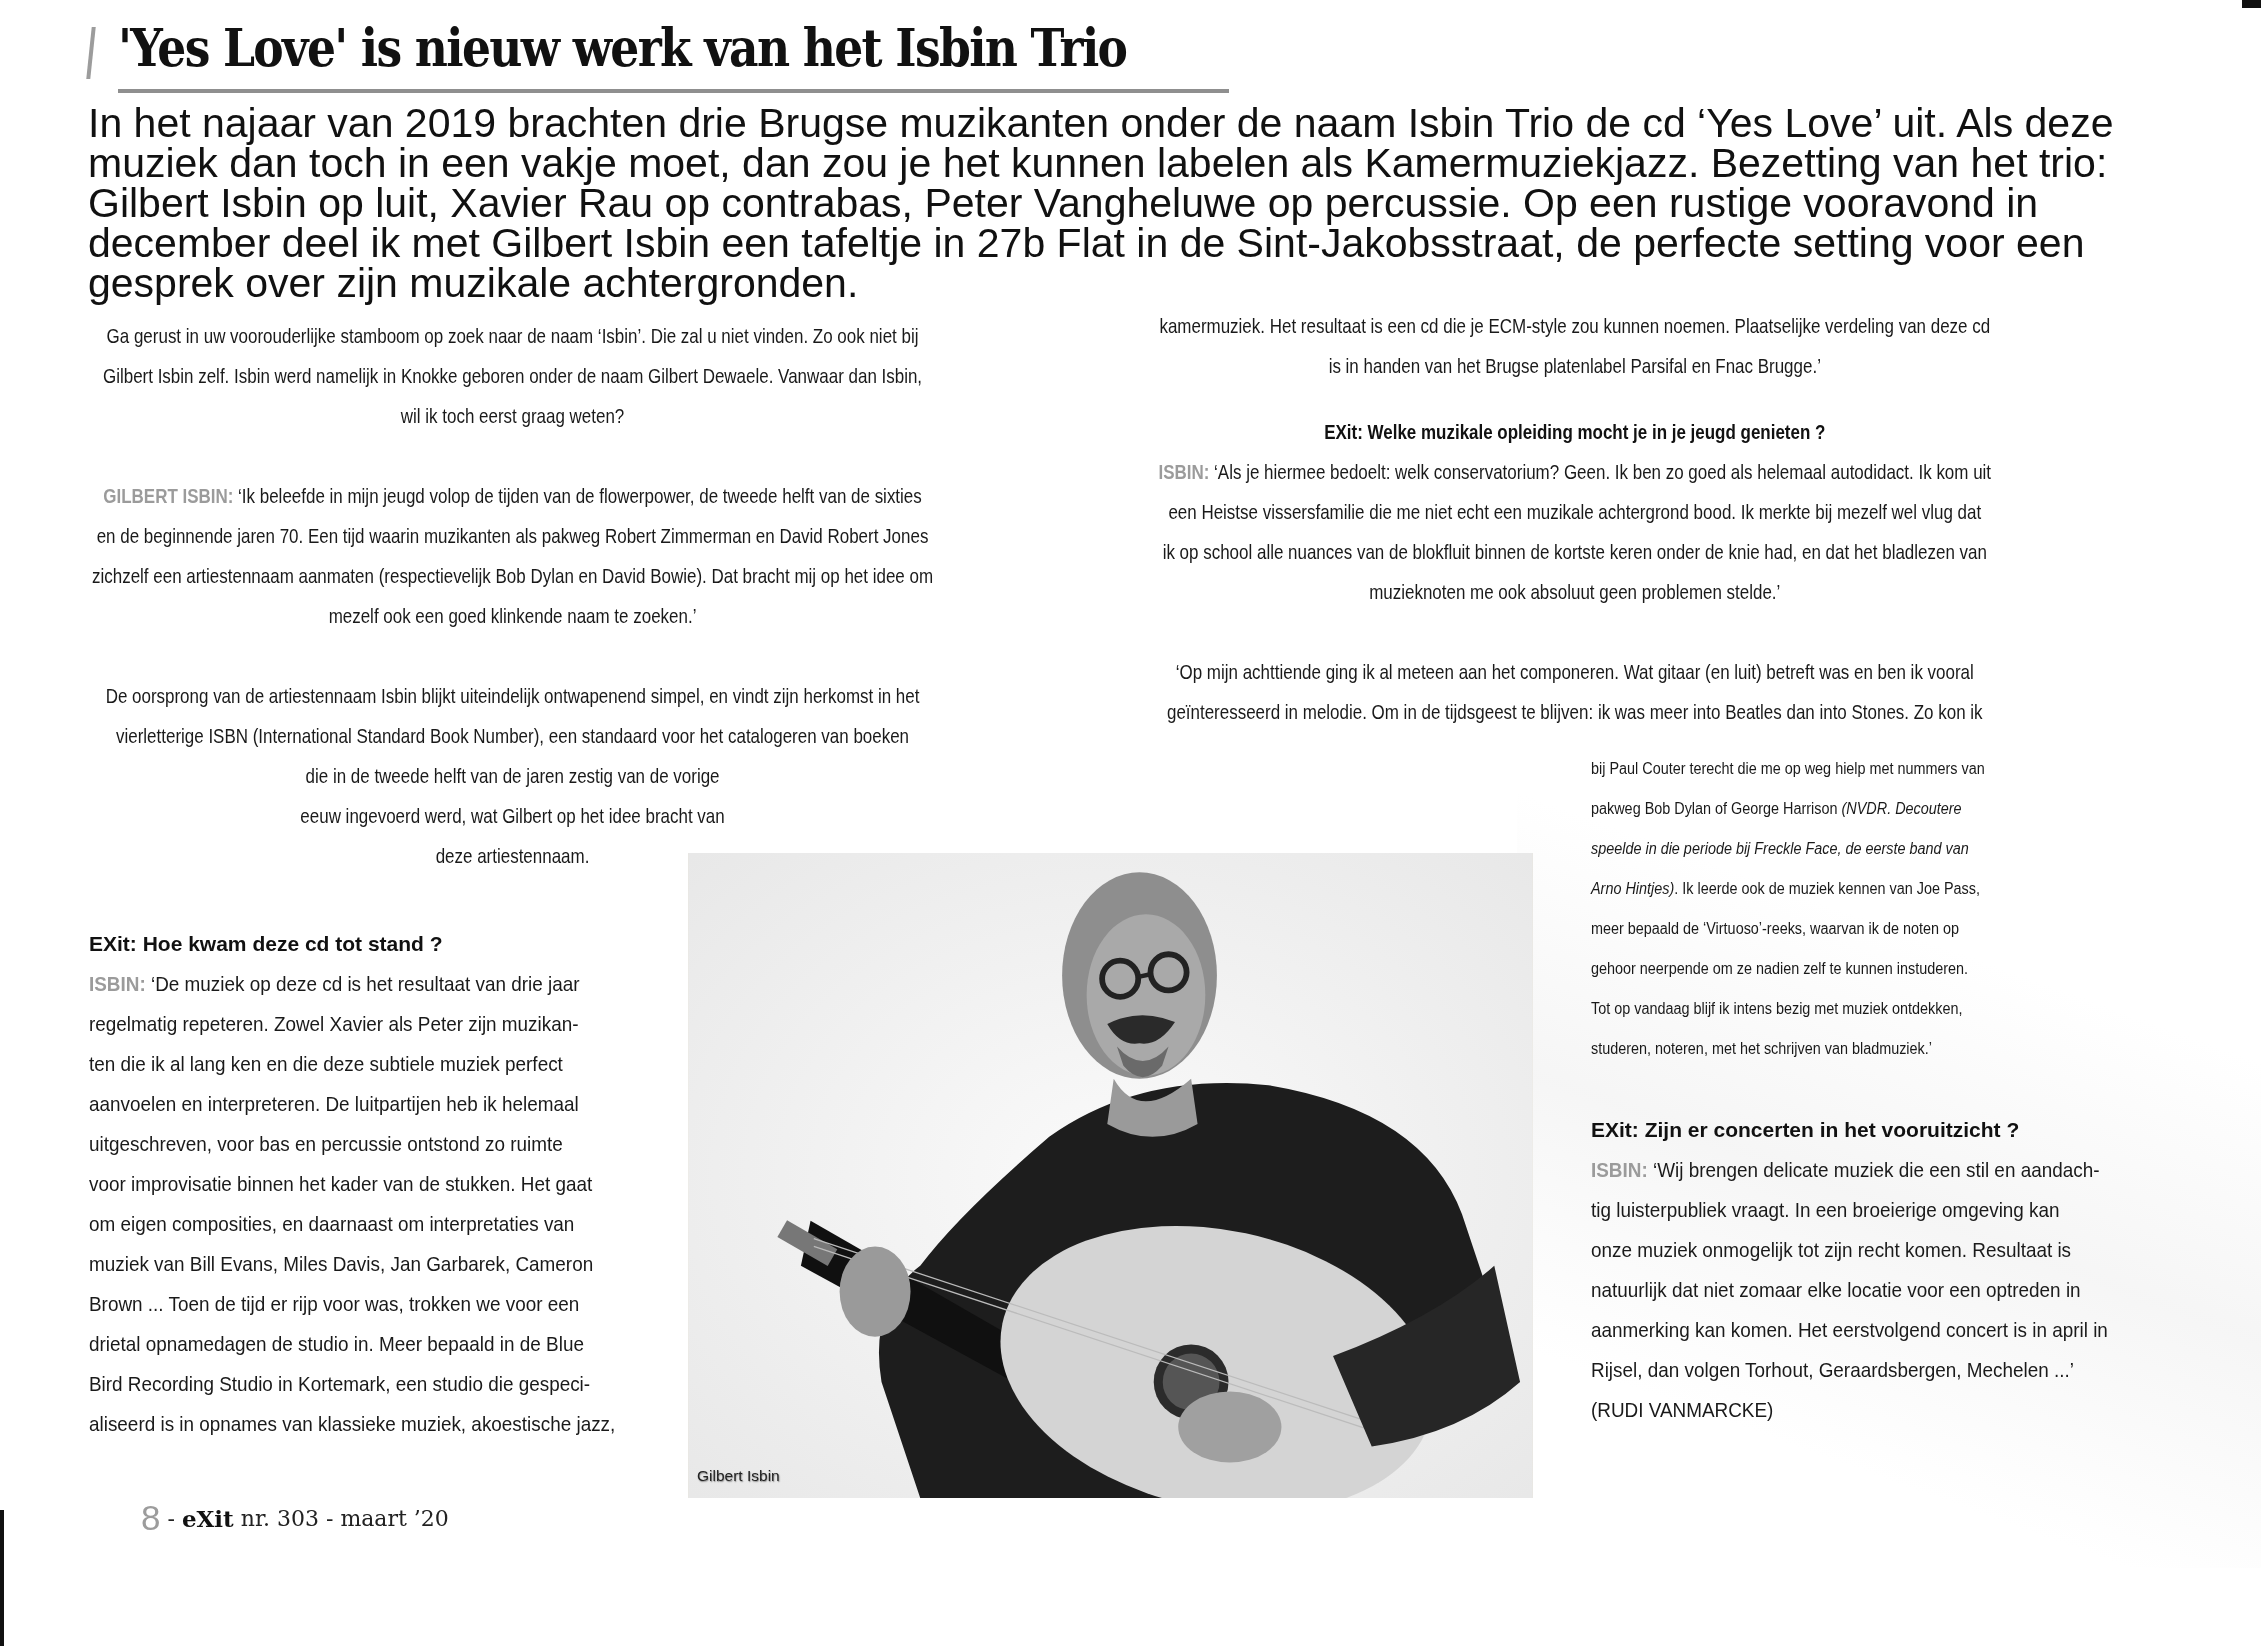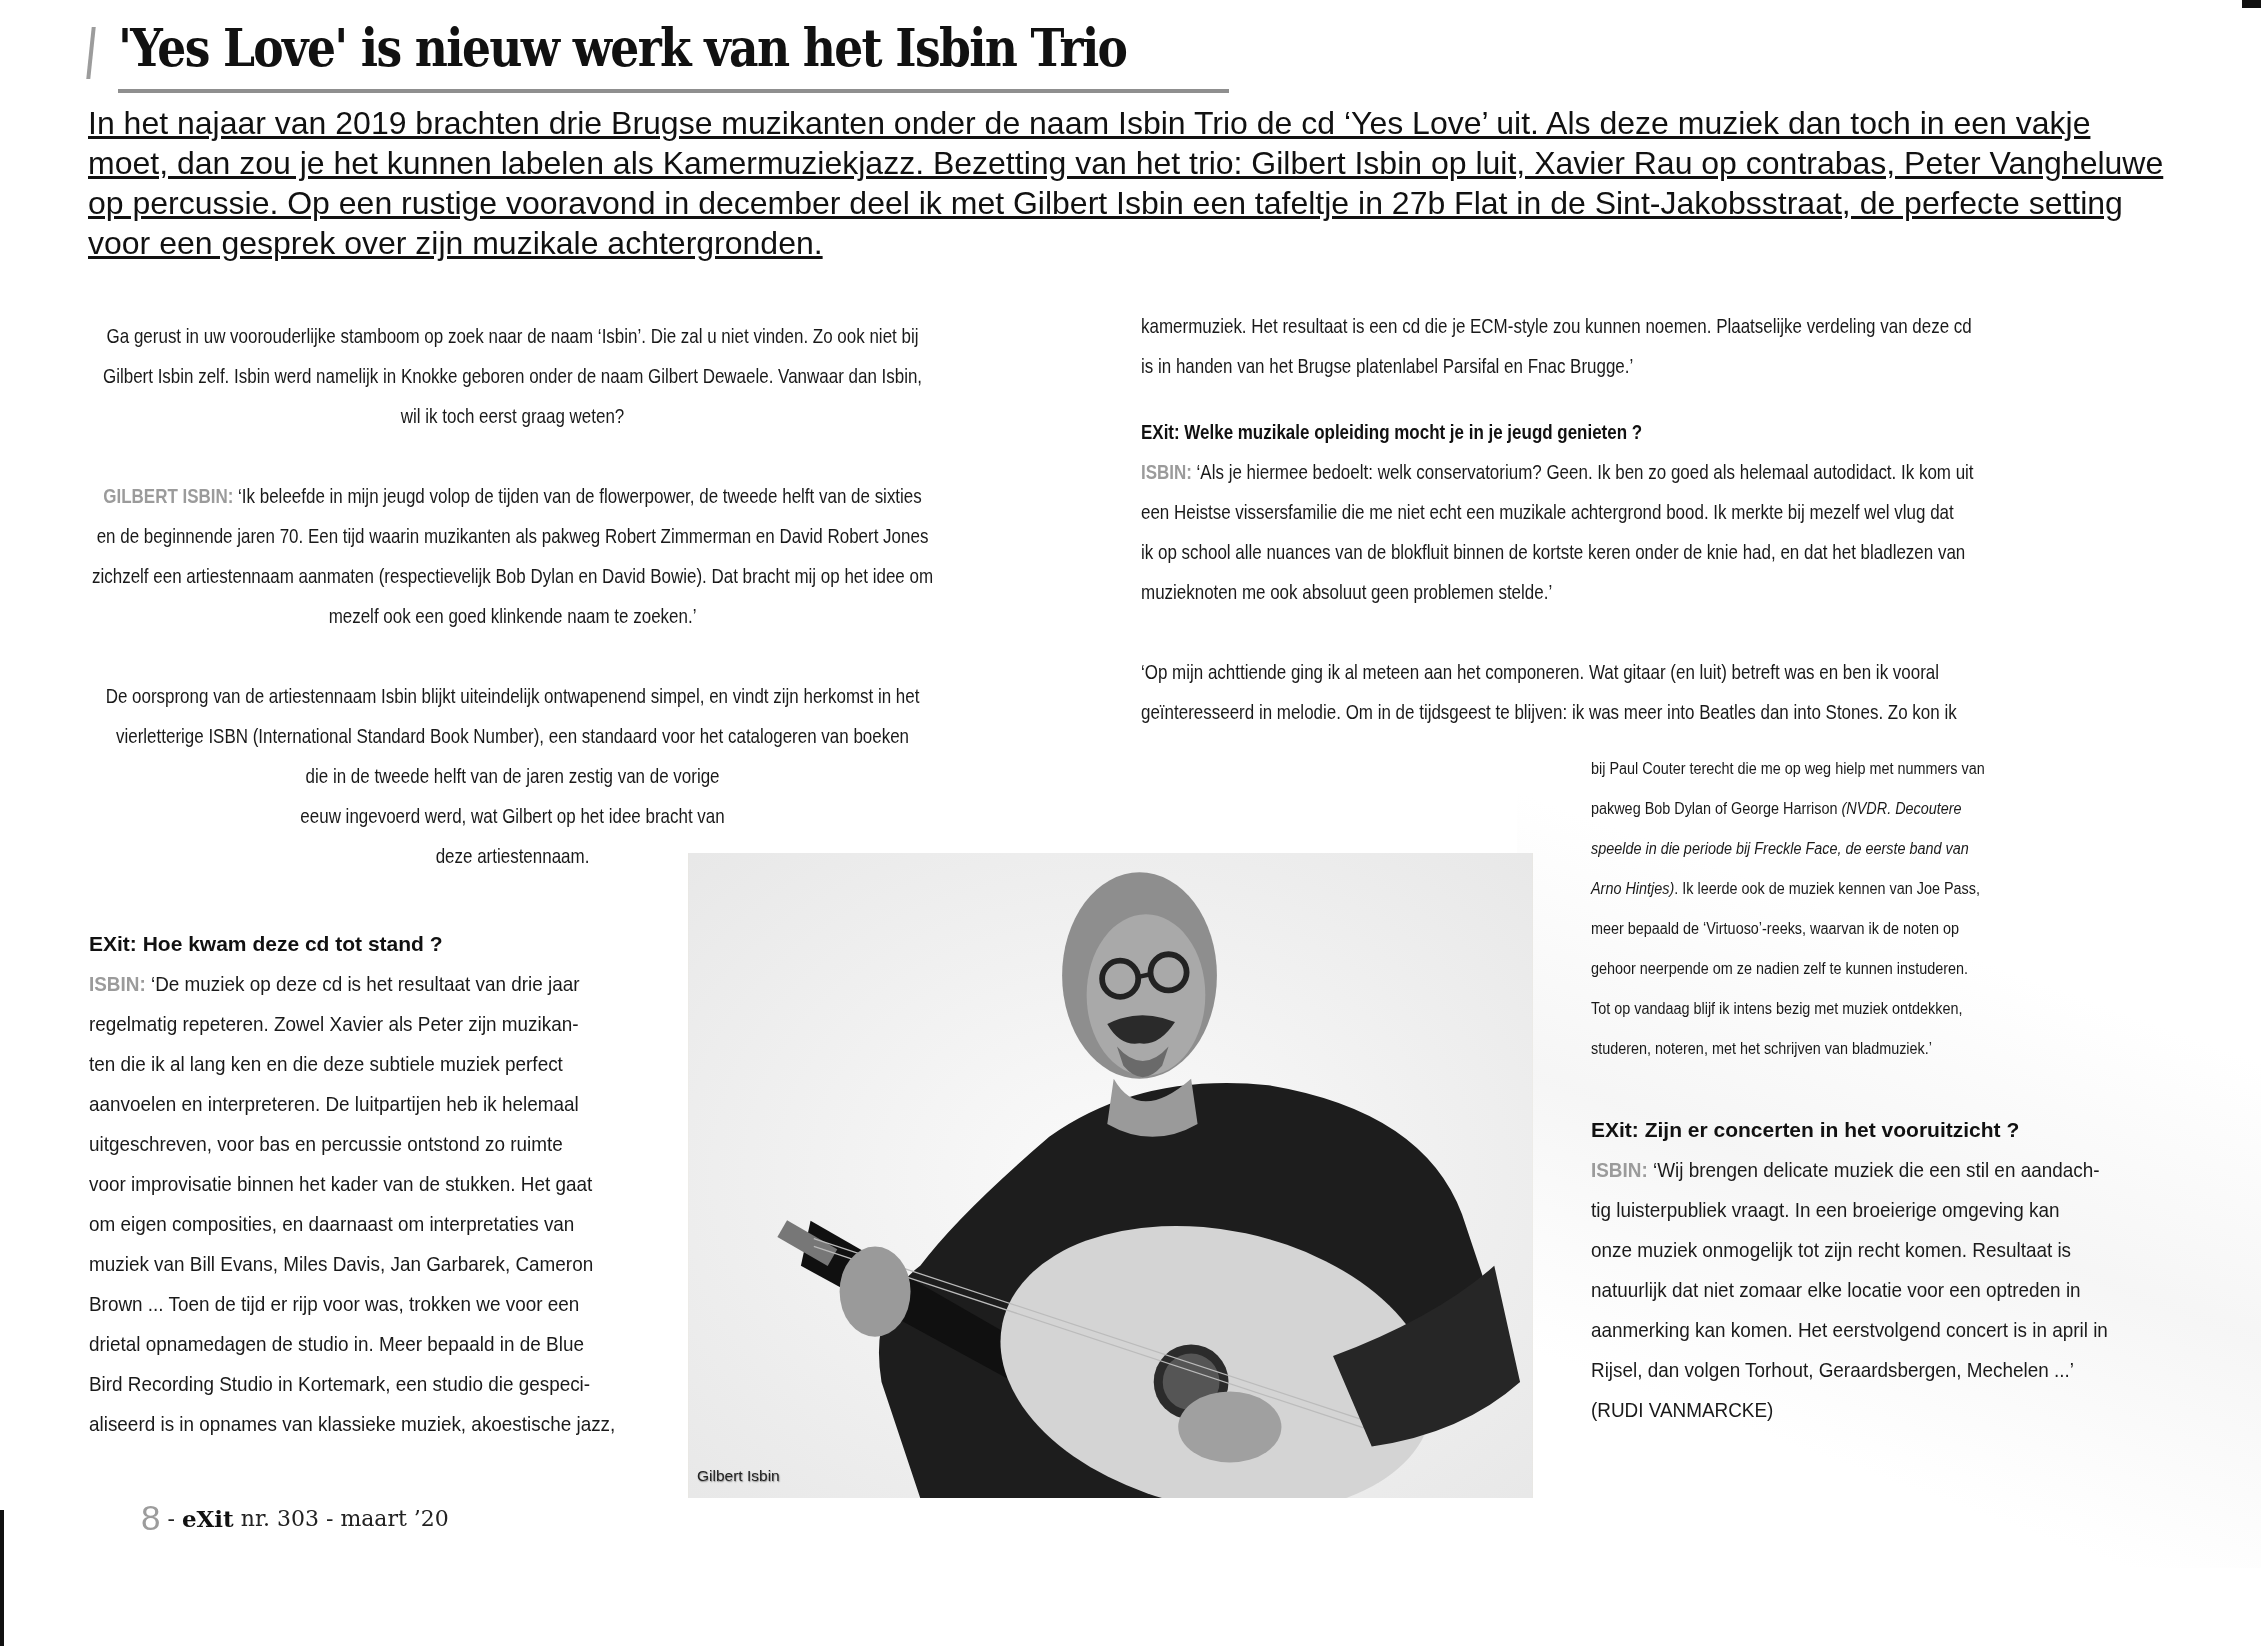--- a/index.html
+++ b/index.html
@@ -33,30 +33,30 @@
     white-space: nowrap; transform: scaleX(0.86); transform-origin: left top;
     line-height: 77px;
   }
   .headline-rule {
     position: absolute; left: 32px; top: 80px; width: 1111px; height: 3.9px; background: #8f8f8f;
   }
 
   
   .intro {
     position: absolute; left: 88px; top: 103px; width: 2091px; margin: 0;
-    font-size: 32px; line-height: 40px; color: #111; text-decoration: underline;
+    font-size: 41px; line-height: 40px; color: #111;
   }
 
   
   .col { position: absolute; font-size: 20.7px; line-height: 40px; color: #1a1a1a; }
   .col p { margin: 0; }
   .col .narrow { transform: scaleX(0.82); transform-origin: left top; white-space: nowrap; }
   .col-left { left: 89px; top: 316px; width: 1033px; text-align: center; }
   .col-left-lower { left: 89px; top: 924px; width: 568px; font-size: 21px; }
-  .col-right { left: 1141px; top: 306px; width: 1058px; }
+  .col-right { left: 1141px; top: 306px; width: 1058px; text-align: center; }
   .col-right-lower { left: 1591px; top: 749px; width: 568px; font-size: 16px; }
   .col-right-bottom { left: 1591px; top: 1110px; width: 568px; font-size: 21px; }
 
   .q { font-weight: bold; color: #111; }
   .speaker { font-weight: bold; color: #9b9b9b; }
   .it { font-style: italic; }
   .gap { height: 40px; }
 
   
   .photo {

